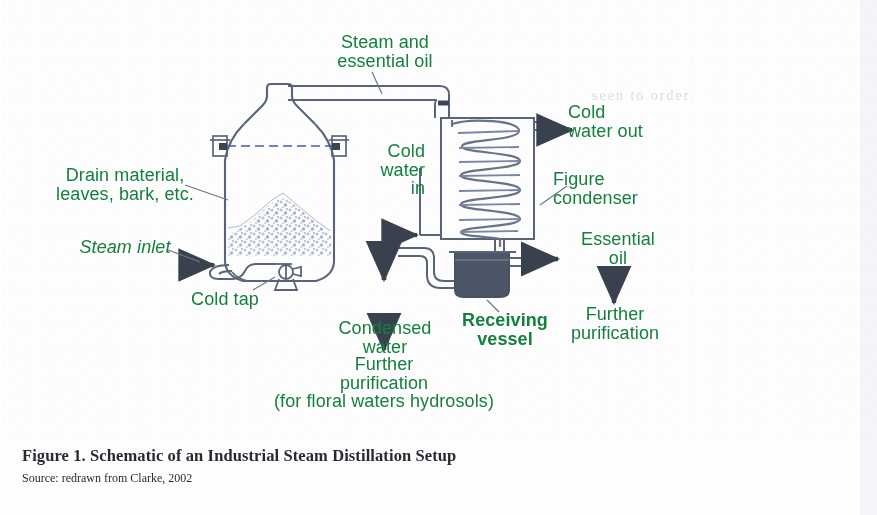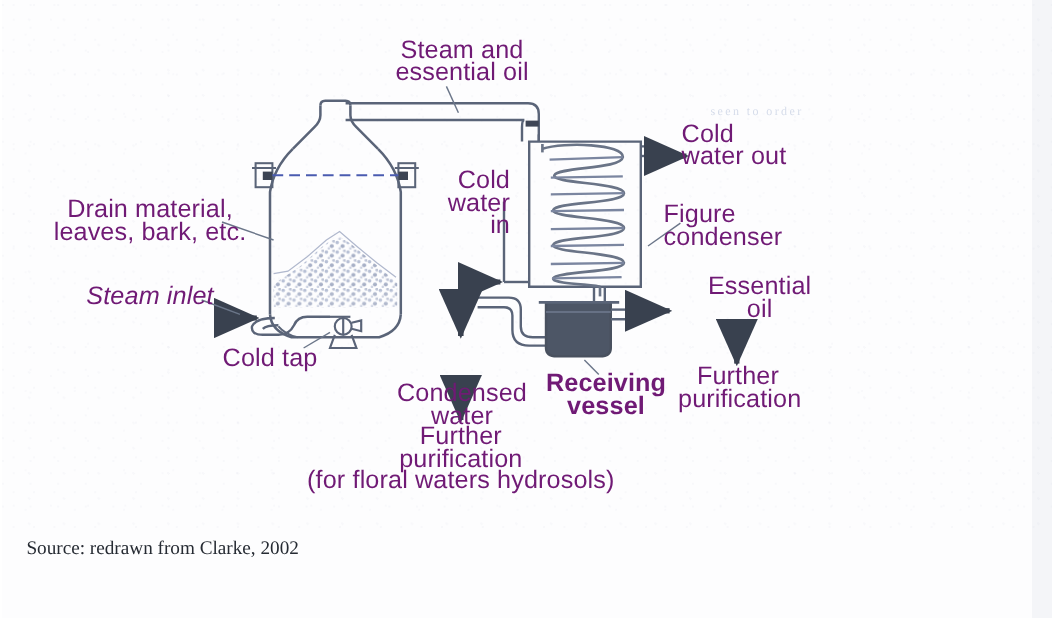--- a/index.html
+++ b/index.html
@@ -27,35 +27,35 @@
     pointer-events:none;
   }
   #figure{position:absolute;left:0;top:0;width:877px;height:440px;}
   svg{display:block;}
 
   .caption-wrap{
     position:absolute;left:22px;top:446px;width:700px;
     font-family:"Liberation Serif",serif;color:#262b33;
   }
   .cap-title{font-size:16.5px;font-weight:bold;letter-spacing:.1px;line-height:20px;}
-  .cap-src{font-size:16px;line-height:20px;margin-top:2px;}
+  .cap-src{font-size:12px;line-height:20px;margin-top:2px;}
 
   .lbl{
     position:absolute;
     font-family:"Liberation Sans",sans-serif;
-    font-size:21px;line-height:18.5px;
-    color:#701a75;
+    font-size:18px;line-height:18.5px;
+    color:#15803d;
     white-space:pre;
     text-align:center;
     letter-spacing:.1px;
   }
   .lbl.left{text-align:left;}
   .lbl.right{text-align:right;}
   .ghost{
-    position:absolute;color:#c9d2e4;font-size:10px;
+    position:absolute;color:#c9d2e4;font-size:14px;
     font-family:"Liberation Serif",serif;letter-spacing:2px;
     white-space:pre;pointer-events:none;opacity:.75;text-align:right;
   }
 </style>
 </head>
 <body>
 
 <div id="page"></div>
 <div id="noise"></div>
 
@@ -221,35 +221,36 @@
 <div class="lbl right" style="left:370px;top:142px;width:55px;">Cold
 water
 in</div>
 
 <div class="lbl left" style="left:568px;top:103px;width:140px;">Cold
 water out</div>
 
 <div class="lbl left" style="left:553px;top:170px;width:140px;">Figure
 condenser</div>
 
-<div class="lbl" style="left:583px;top:230px;width:100px;">Essential
+<div class="lbl" style="left:568px;top:230px;width:100px;">Essential
 oil</div>
 
 <div class="lbl" style="left:565px;top:305px;width:100px;">Further
 purification</div>
 
 <div class="lbl" style="left:325px;top:283px;width:120px;margin-top:36px;">Condensed
 water</div>
 
 <div class="lbl" style="left:445px;top:311px;width:120px;font-weight:bold;">Receiving
 vessel</div>
 
 <div class="lbl" style="left:254px;top:355px;width:260px;">Further
 purification
 (for floral waters hydrosols)</div>
 
 <div class="ghost" style="left:592px;top:88px;">seen to order</div>
 <div class="ghost" style="left:30px;top:383px;letter-spacing:6px;">    </div>
 <div class="ghost" style="left:620px;top:405px;letter-spacing:4px;">      </div>
 
 <div class="caption-wrap">
+  <div class="cap-title">Figure 1. Schematic of an Industrial Steam Distillation Setup</div>
   <div class="cap-src">Source: redrawn from Clarke, 2002</div>
 </div>
 
 </body></html>

